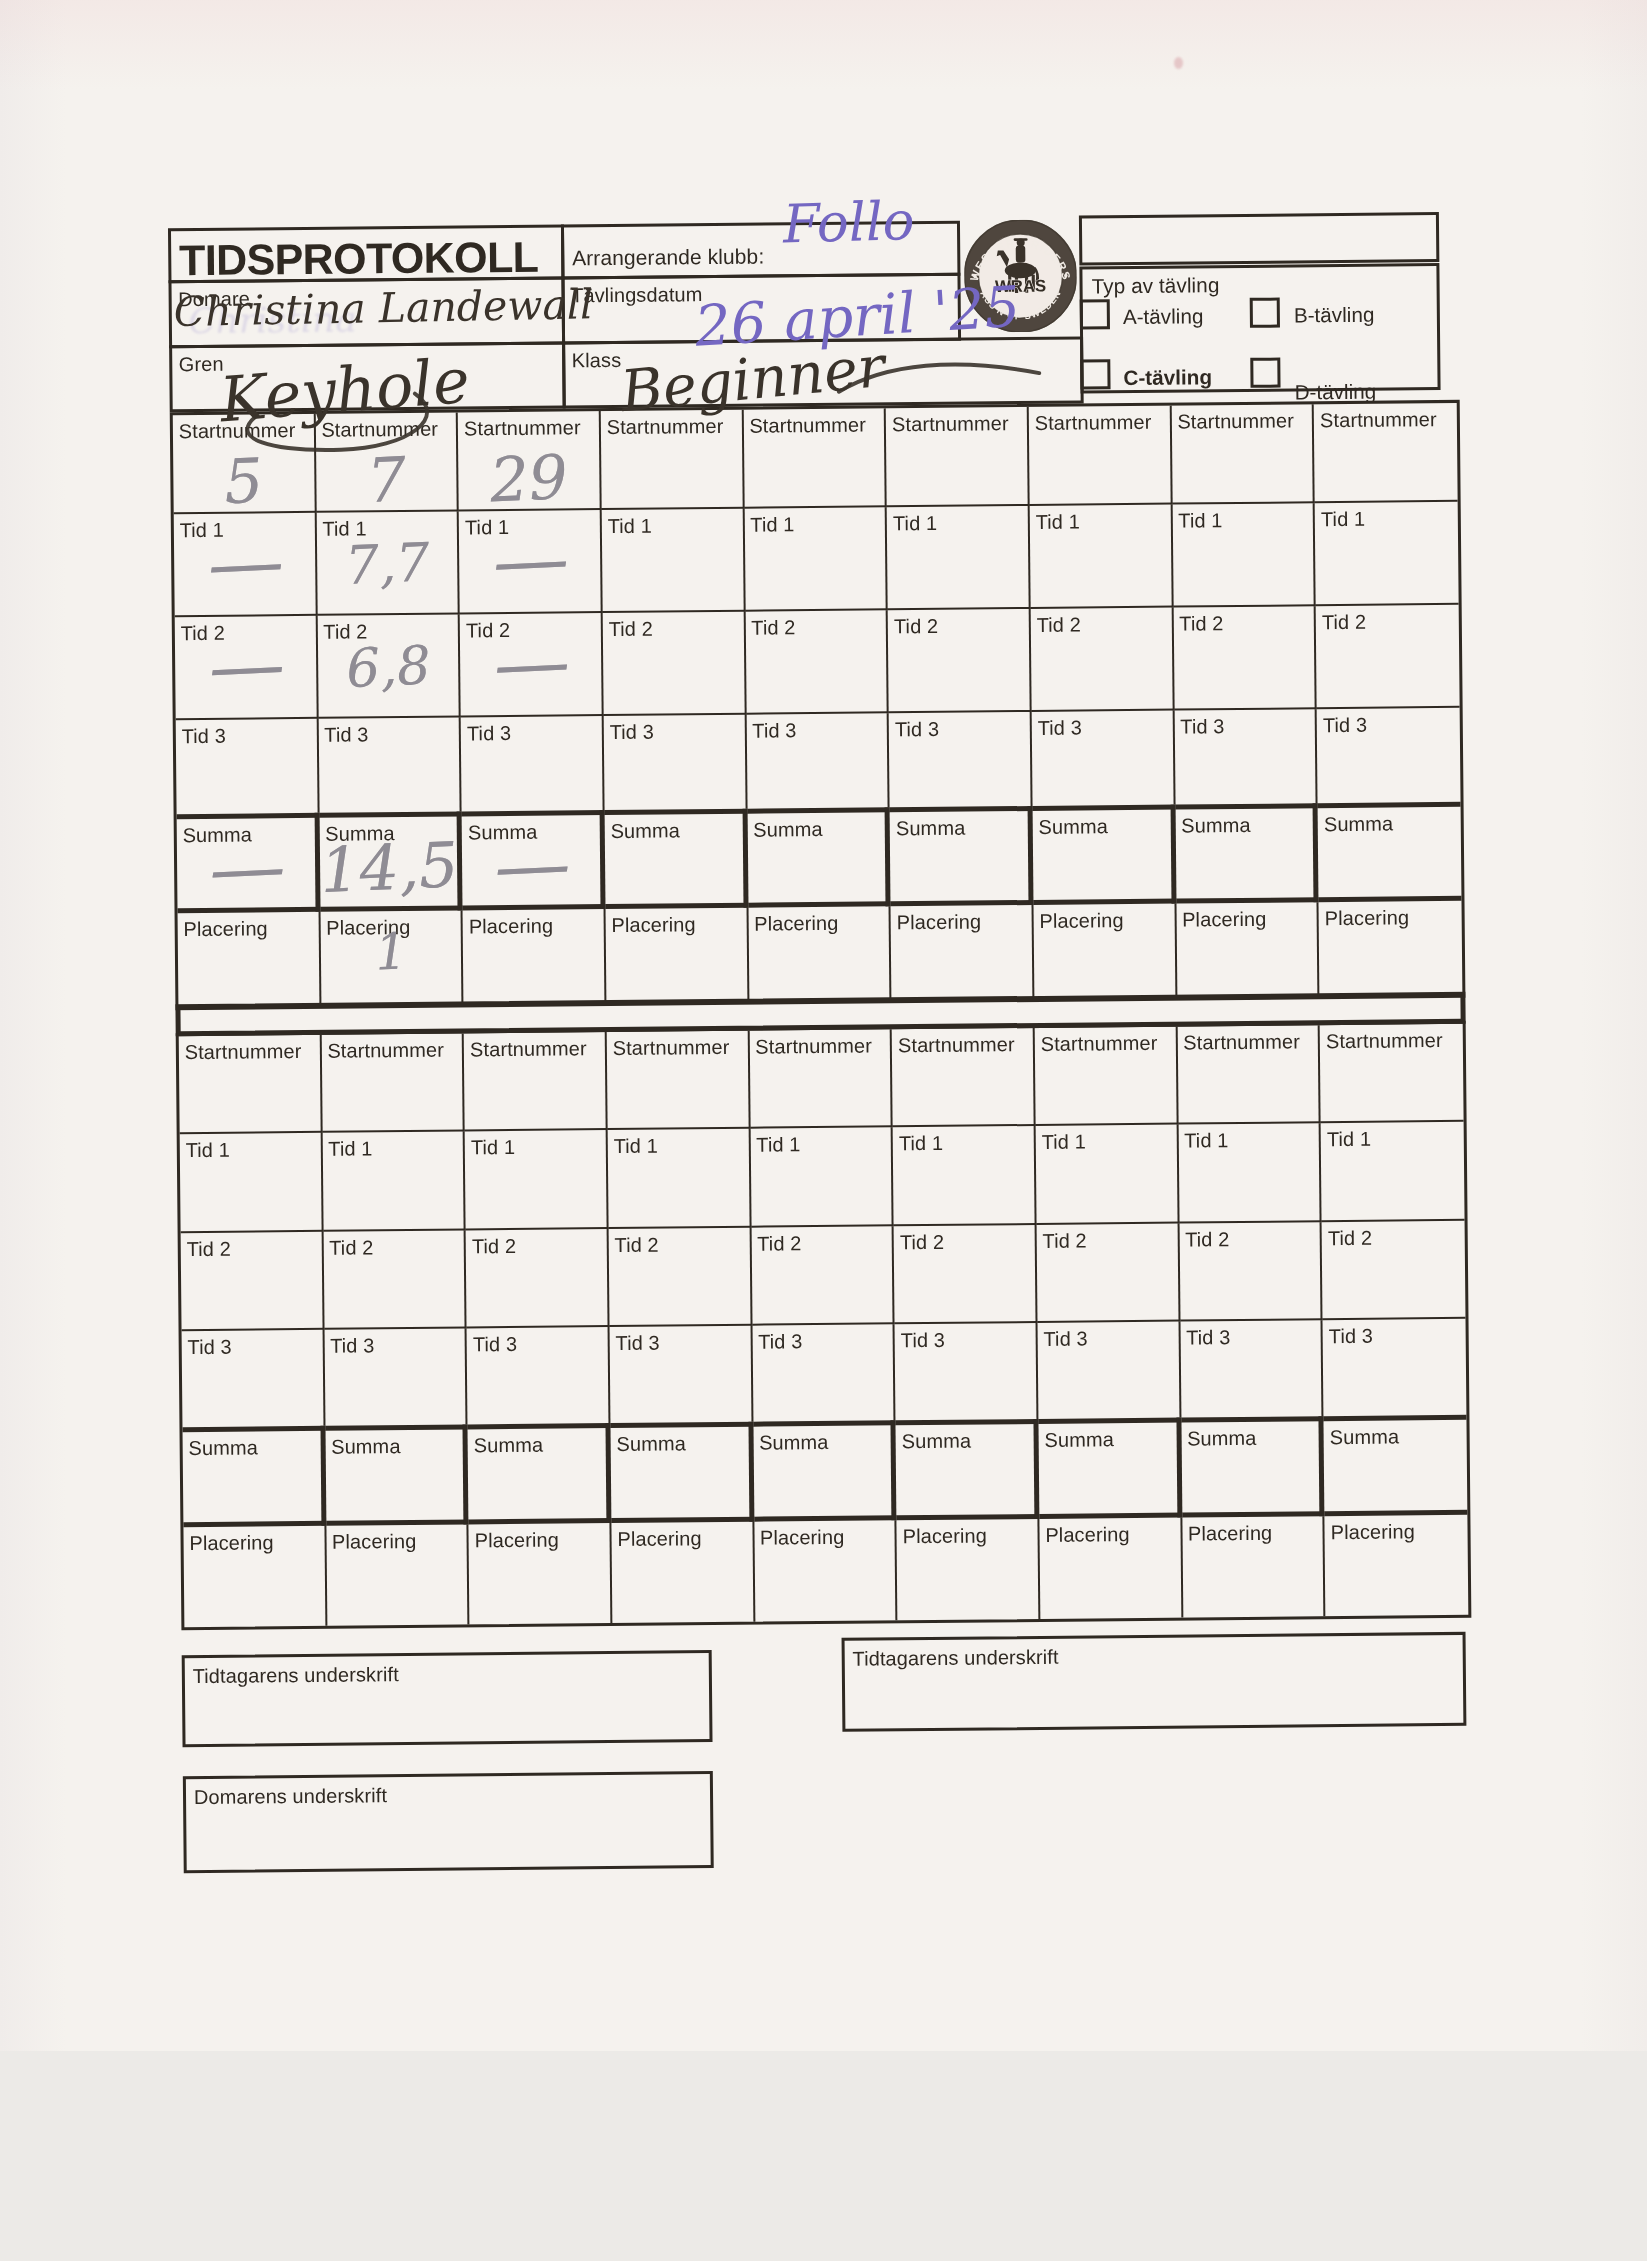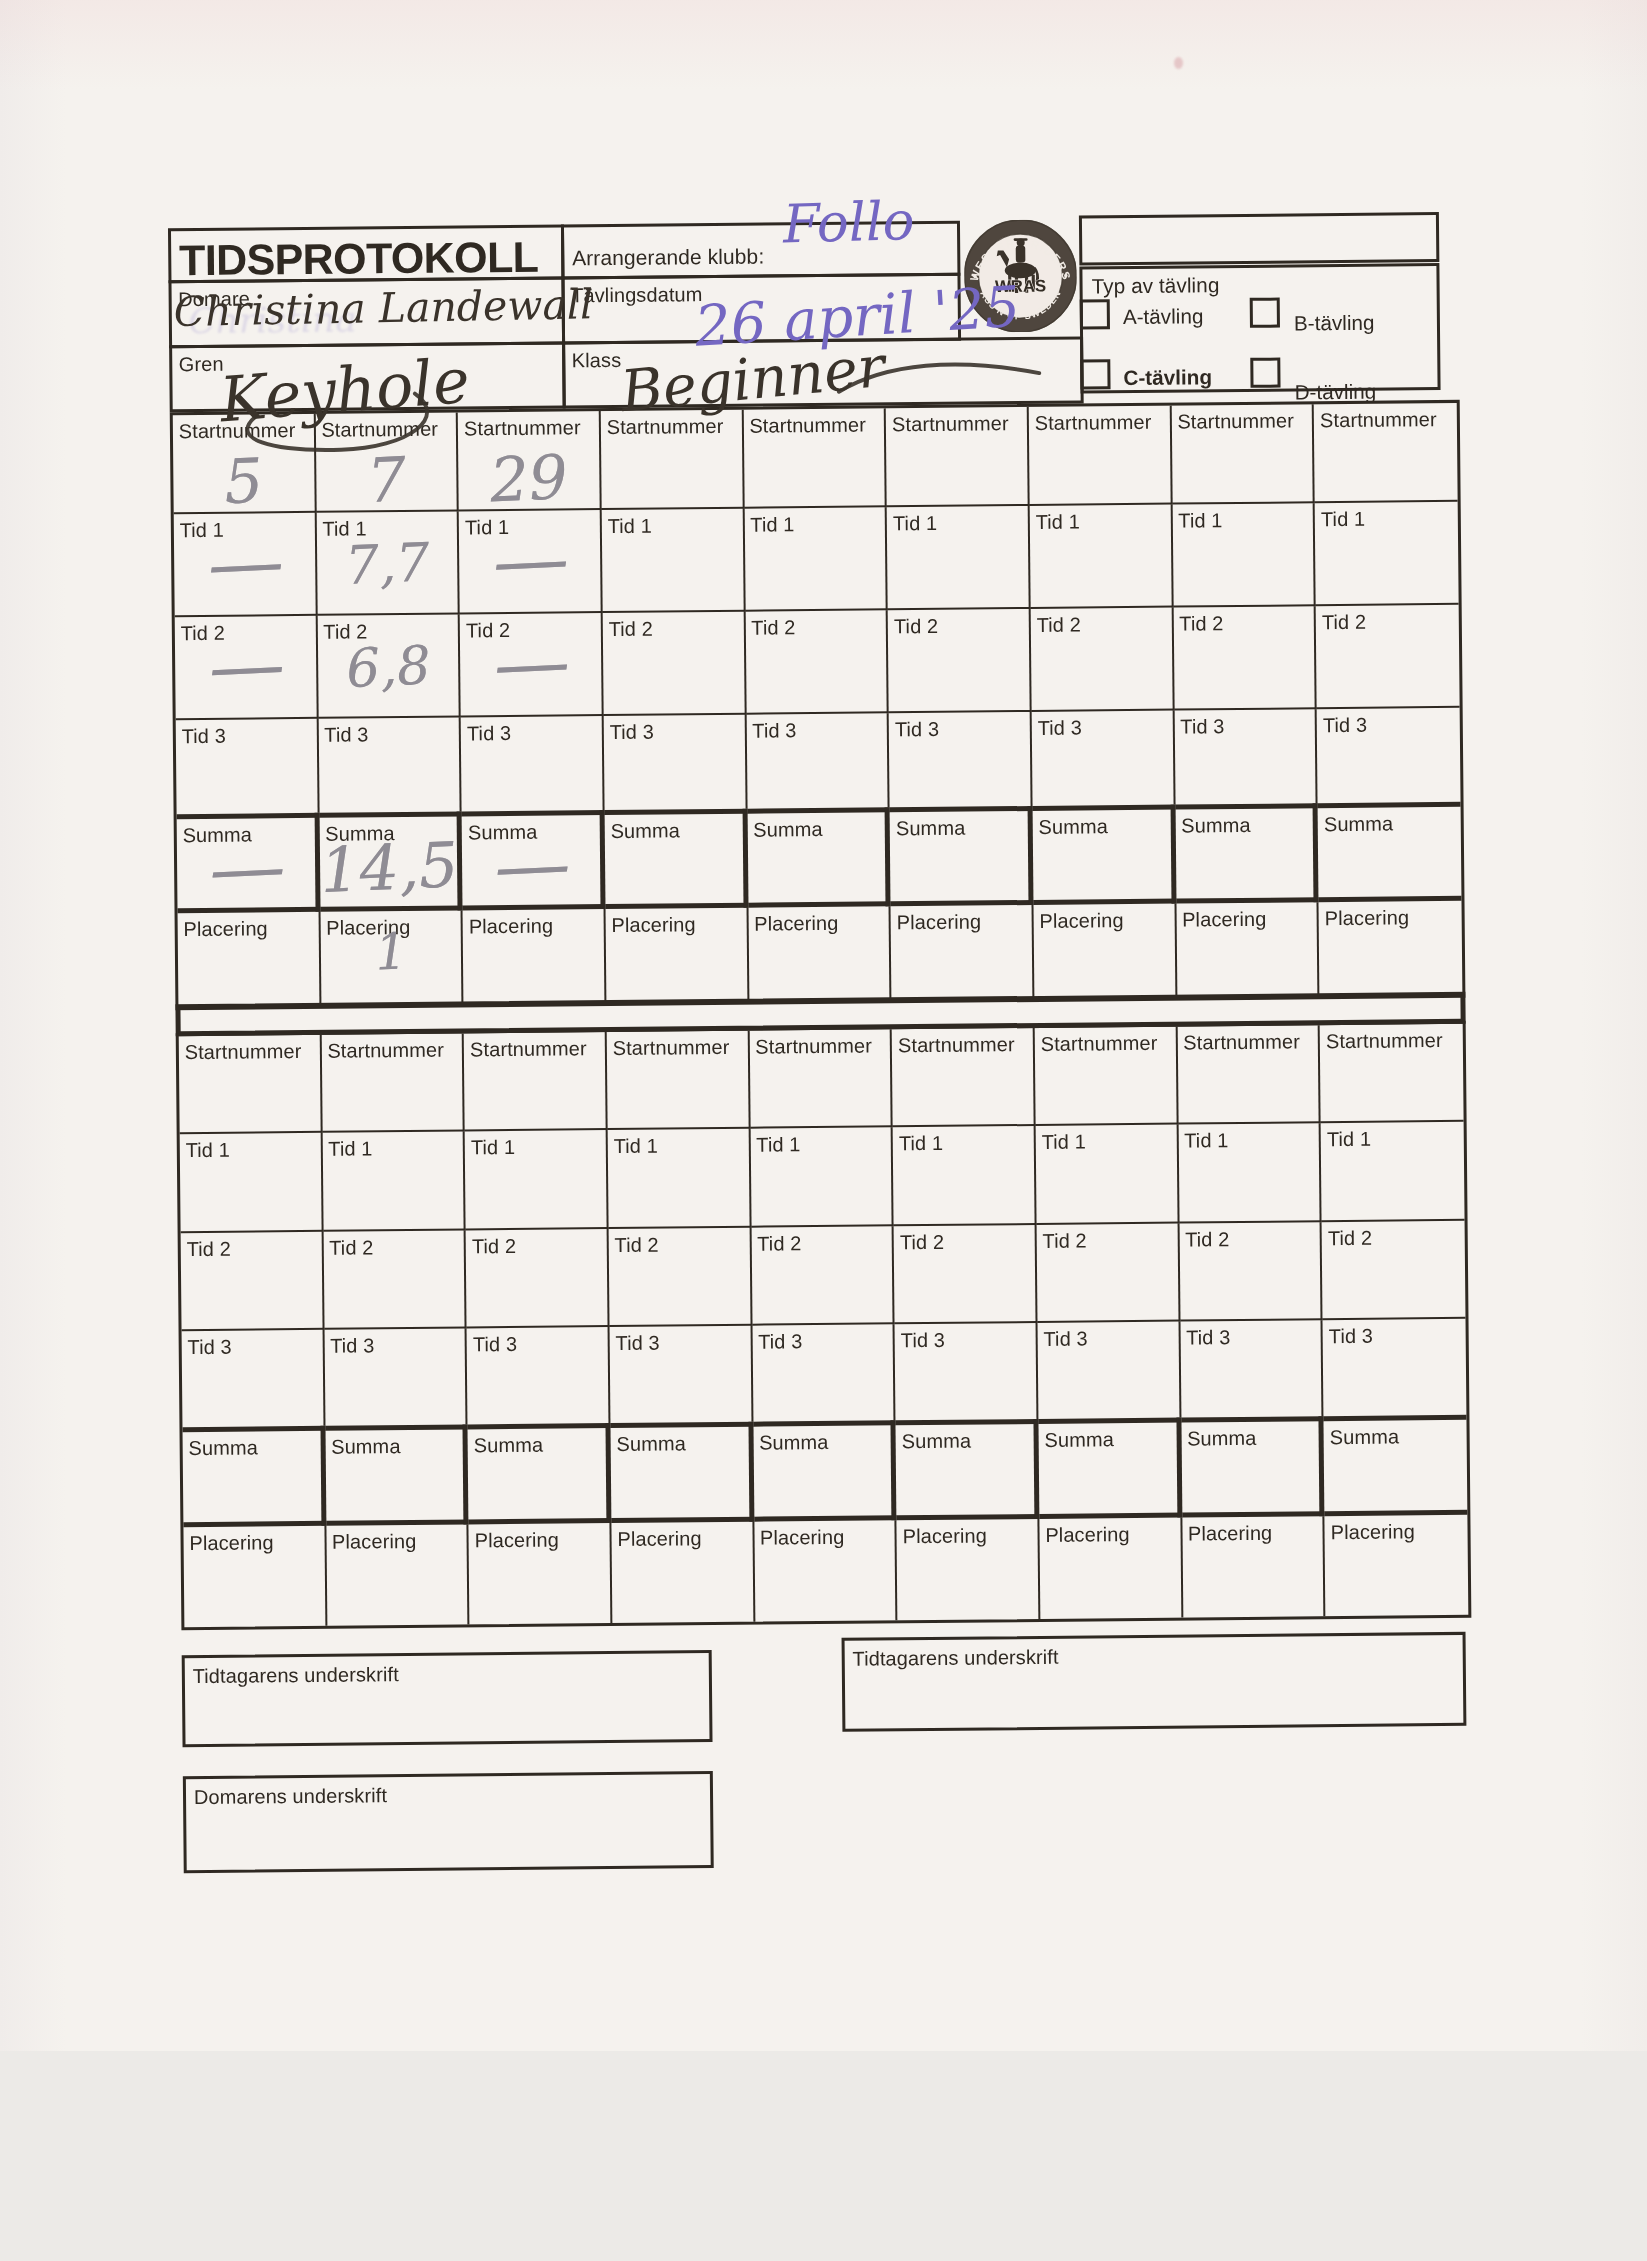--- a/index.html
+++ b/index.html
@@ -110,21 +110,21 @@
     </div>
     <div class="abs bx klass-box">
       <span class="plabel cellpad">Klass</span>
     </div>
 
     <div class="abs bx typ-box">
       <span class="plabel">Typ av tävling</span>
       <span class="cb" style="left:-3.2px;top:30px;"></span>
       <span class="cb-label" style="left:40px;top:36px;text-align:right;">A-tävling</span>
       <span class="cb" style="left:167px;top:30px;"></span>
-      <span class="cb-label" style="left:211px;top:44px;">B-tävling</span>
+      <span class="cb-label" style="left:211px;top:36px;">B-tävling</span>
       <span class="cb" style="left:-3.2px;top:90px;"></span>
       <span class="cb-label" style="left:40px;top:97px;font-weight:bold;">C-tävling</span>
       <span class="cb" style="left:167px;top:90px;"></span>
       <span class="cb-label" style="left:211px;top:113px;">D-tävling</span>
     </div>
 
     <svg class="logo" viewBox="0 0 100 100">
       <circle cx="50" cy="50" r="44" fill="#f1ebe5" stroke="#40382f" stroke-width="13" opacity="0.92"></circle>
       <circle cx="50" cy="50" r="50" fill="none" stroke="#40382f" stroke-width="1.4" opacity="0.8"></circle>
       <circle cx="50" cy="50" r="37.5" fill="none" stroke="#40382f" stroke-width="1.2" opacity="0.8"></circle>

